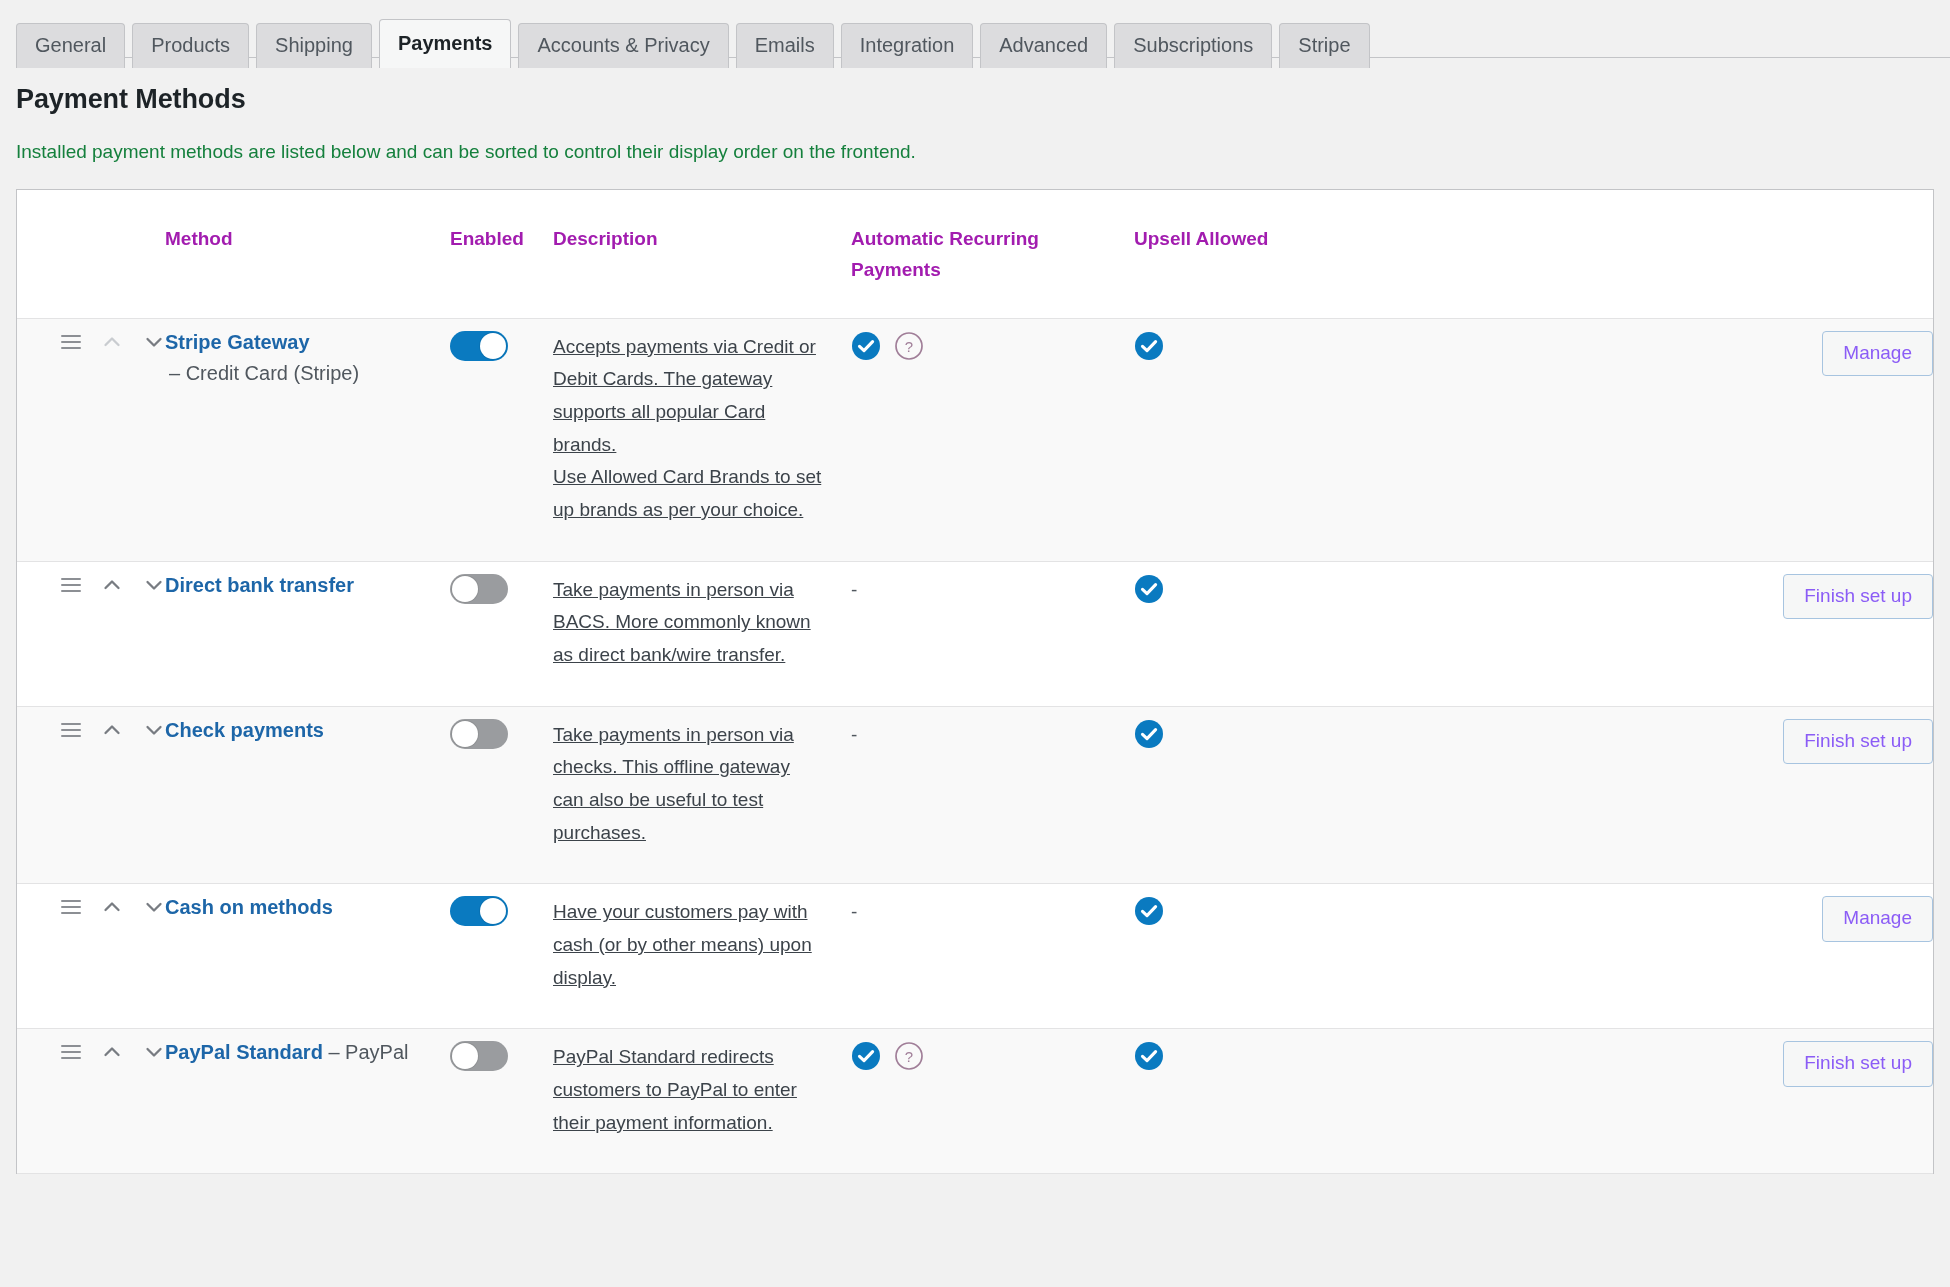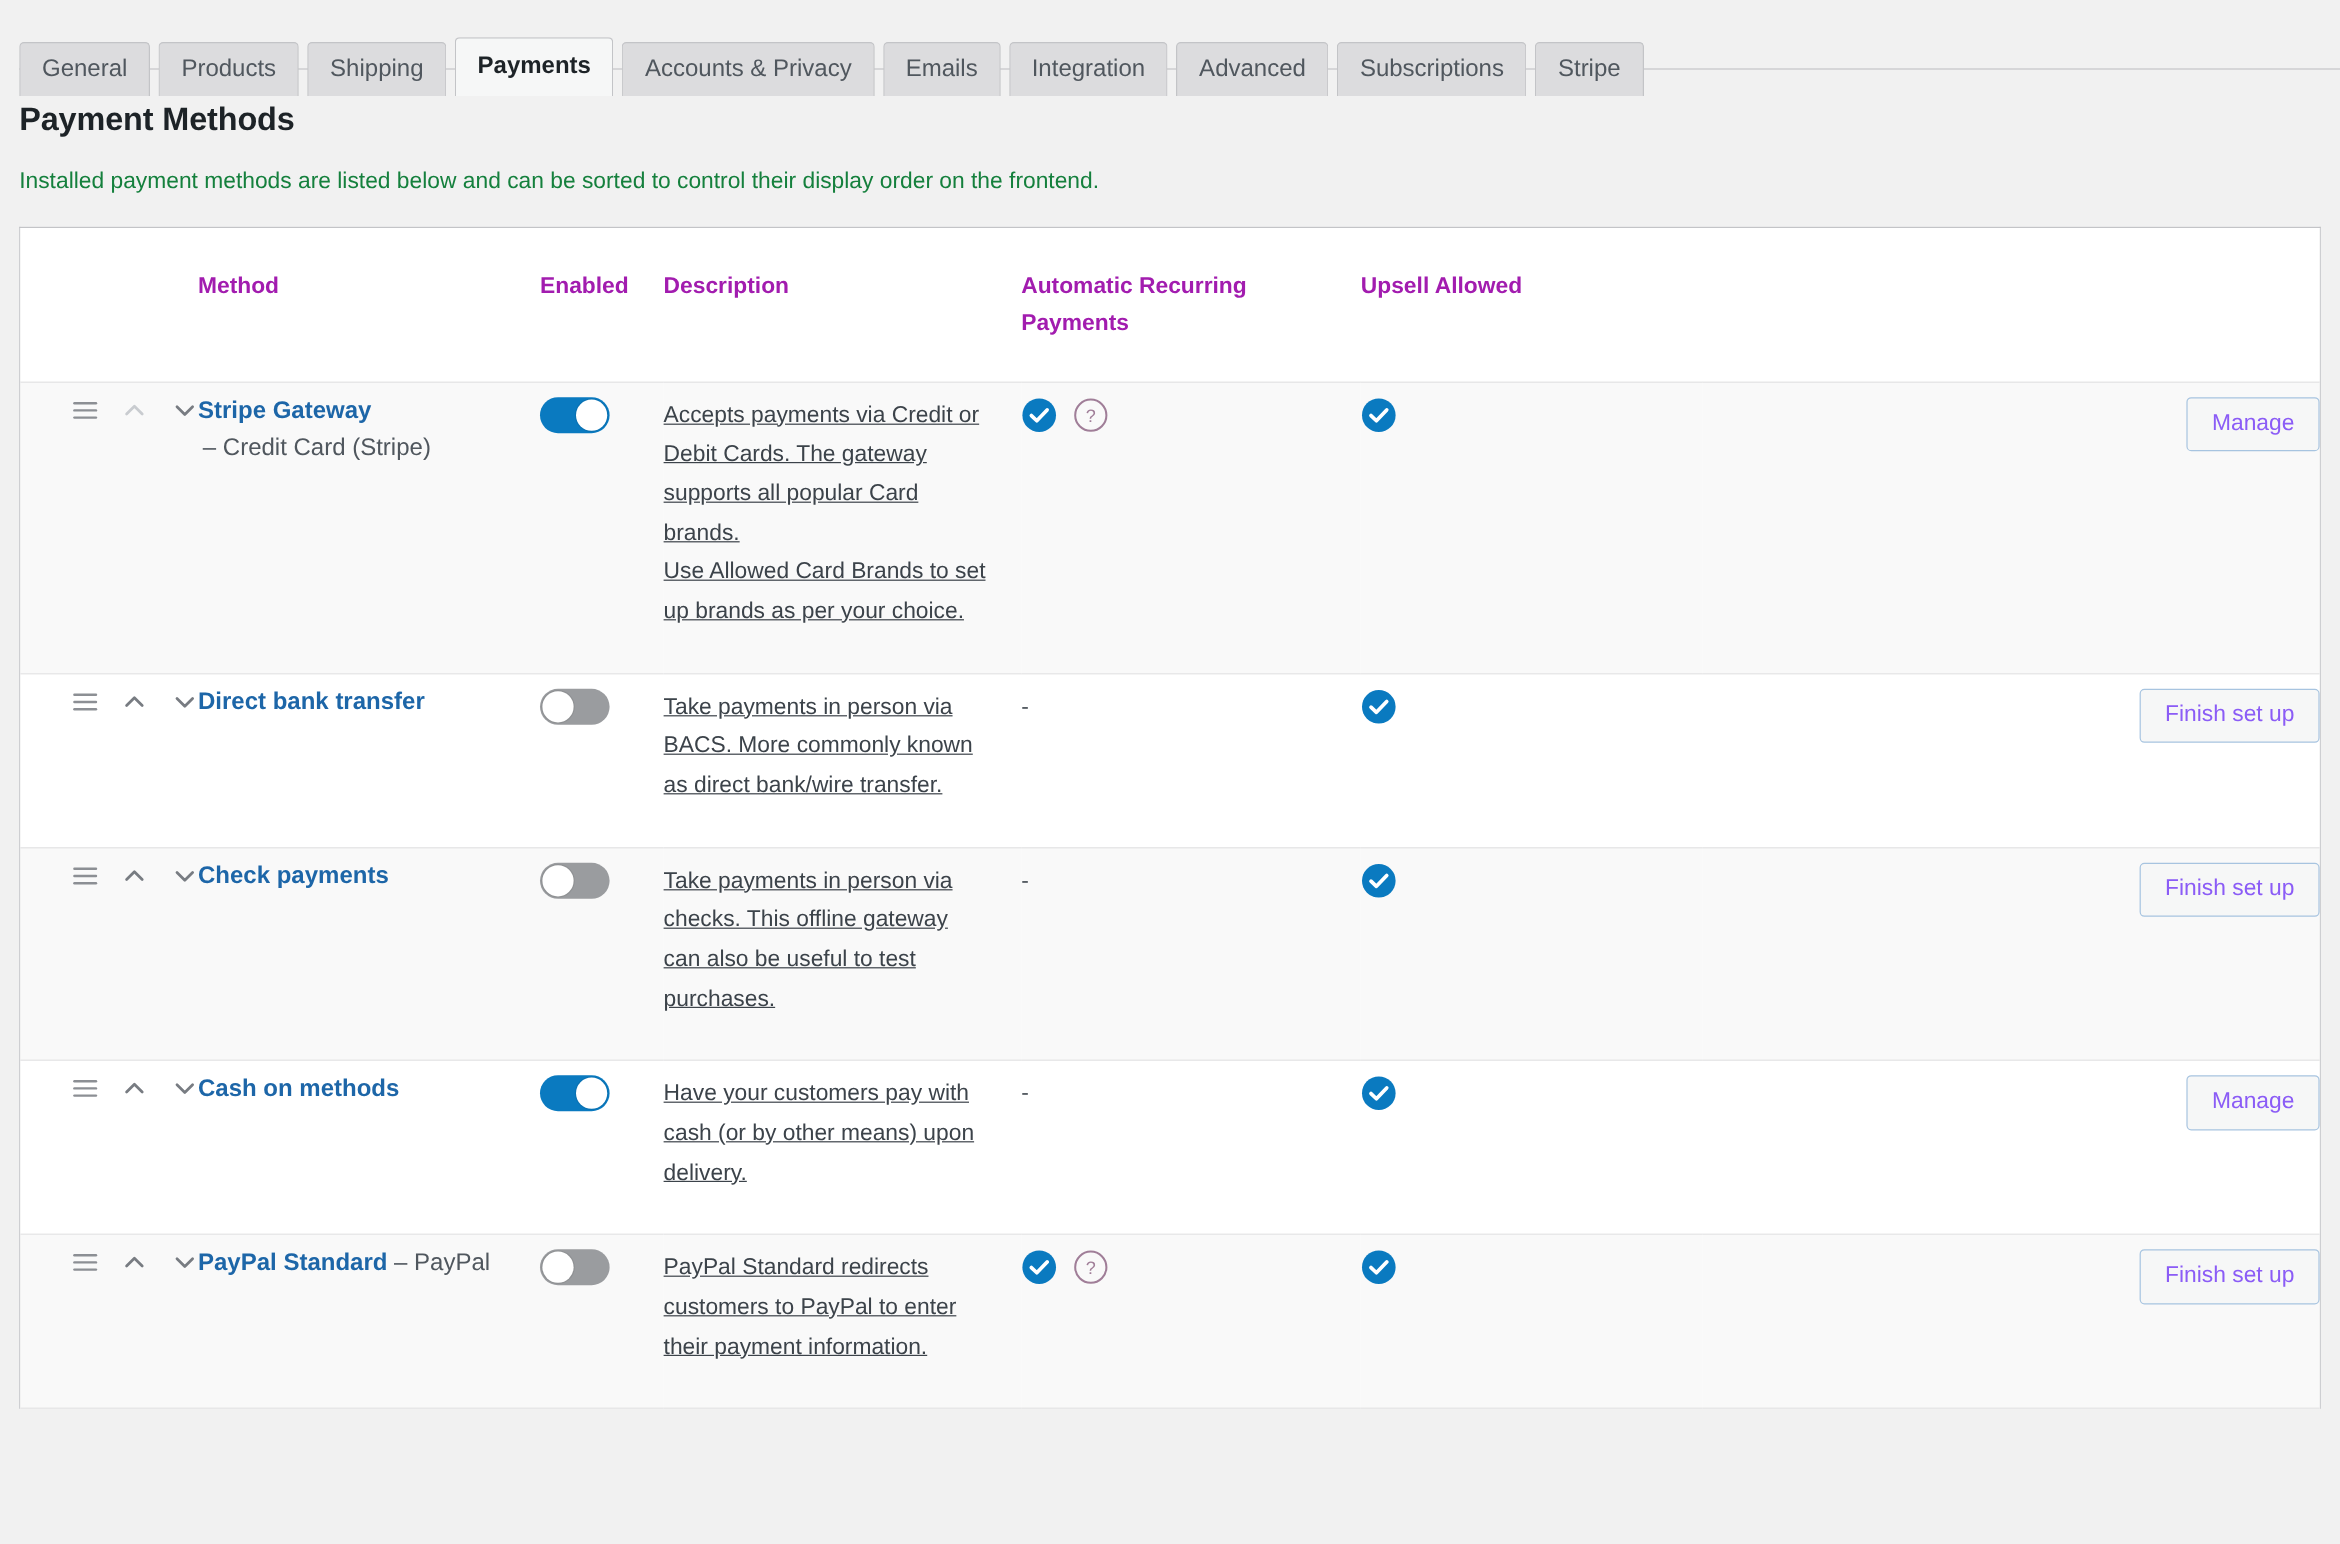--- a/index.html
+++ b/index.html
@@ -8,21 +8,21 @@
     margin: 0; padding: 0;
     width: 1950px; height: 1287px;
     background: #f1f1f1;
     font-family: "Liberation Sans", sans-serif;
     -webkit-font-smoothing: antialiased;
   }
 
   
   .tabwrap {
     position: relative;
-    padding: 30px 0 0 16px;
+    padding: 18px 0 0 16px;
     height: 58px;
   }
   .tabrow {
     display: flex;
     align-items: flex-end;
     gap: 7px;
     position: relative;
     z-index: 2;
   }
   .tab {
@@ -446,21 +446,21 @@
           </td>
           <td>
             <div class="cell"><a class="mname">Cash on methods</a></div>
           </td>
           <td>
             <div class="cell"><span class="toggle on"><span class="knob"></span></span></div>
           </td>
           <td>
             <div class="cell pad-r">
               <div class="desc">
-                <span class="ln2">Have your customers pay with cash (or by other means) upon delivery.</span>
+                <span class="ln2">Have your customers pay with cash (or by other means) upon display.</span>
               </div>
             </div>
           </td>
           <td>
             <div class="cell">
               <div class="iconrow">
                 <span class="dash">-</span>
               </div>
             </div>
           </td>

